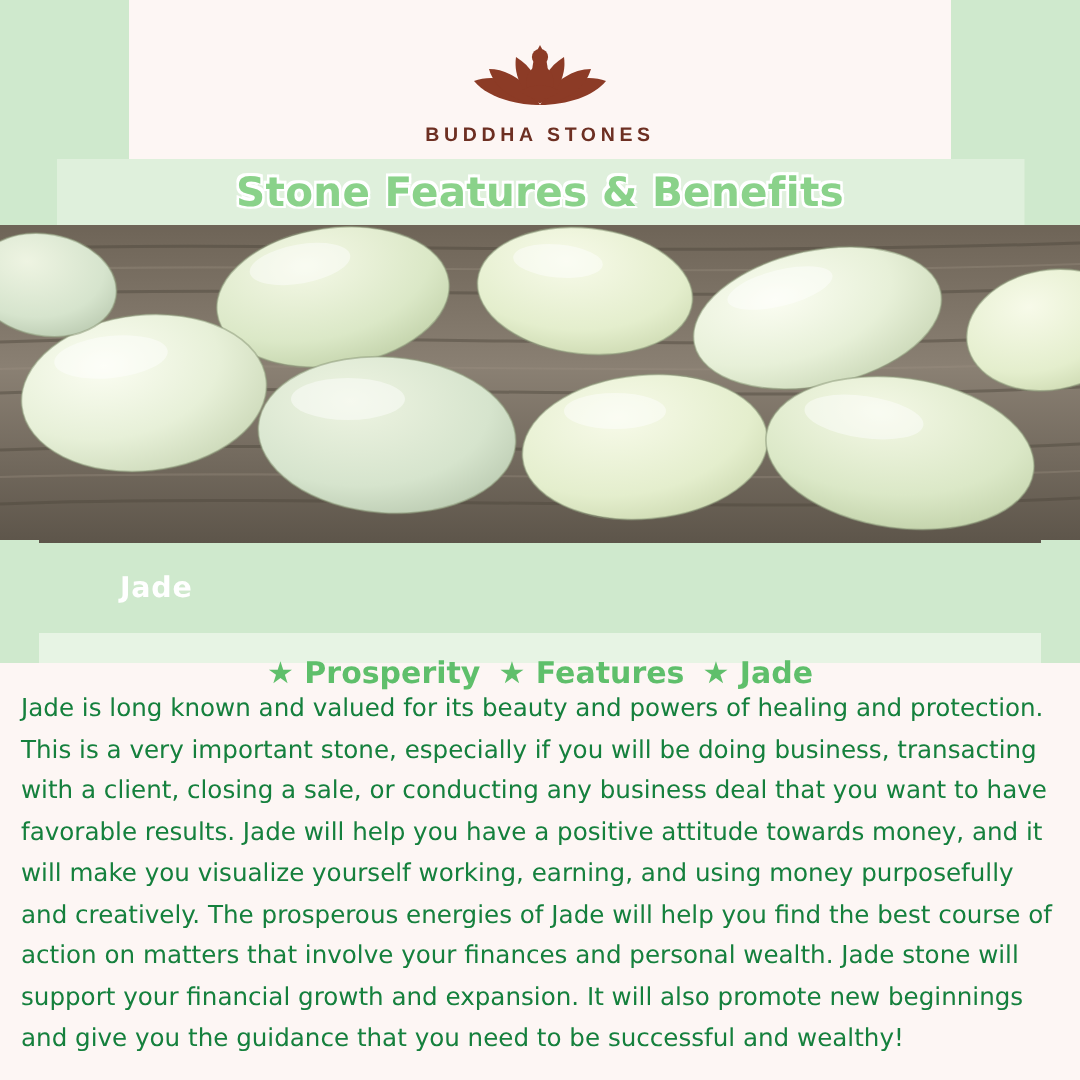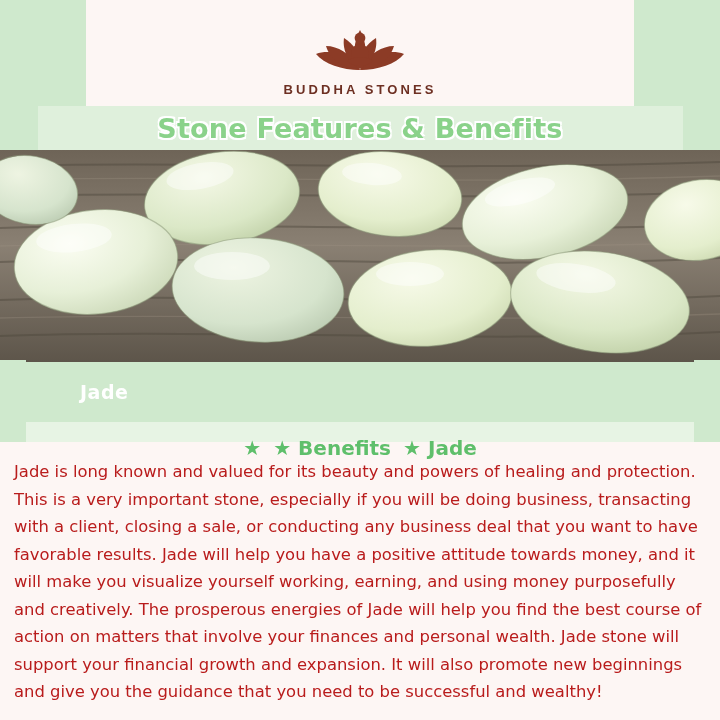--- a/index.html
+++ b/index.html
@@ -93,21 +93,21 @@
     font-weight:bold;font-size:20px;color:#5fbf6b;
   }
   .star{color:#5fbf6b;font-size:20px;line-height:1;}
 
   
   .body-copy{
     position:absolute;left:14px;top:458px;width:694px;
     font-family:"DejaVu Sans", sans-serif;
     font-size:16.4px;
     line-height:27.5px;
-    color:#b91c1c;
+    color:#15803d;
     text-align:left;
   }
 </style>
 </head>
 <body>
 
 <div class="page">
 
   <div class="corner corner-tl"></div>
   <div class="corner corner-tr"></div>
@@ -215,24 +215,25 @@
     <div class="inner">
       <div class="caption-text">Jade</div>
     </div>
   </div>
   <div class="corner corner-bl"></div>
   <div class="corner corner-br"></div>
 
   <div class="keywords">
     <div class="kw">
       <span class="star">★</span>
+      <span>Prosperity</span>
     </div>
     <div class="kw">
       <span class="star">★</span>
-      <span>Benefits</span>
+      <span>Features</span>
     </div>
     <div class="kw">
       <span class="star">★</span>
       <span>Jade</span>
     </div>
   </div>
 
   <div class="body-copy">Jade is long known and valued for its beauty and powers of healing and protection. This is a very important stone, especially if you will be doing business, transacting with a client, closing a sale, or conducting any business deal that you want to have favorable results. Jade will help you have a positive attitude towards money, and it will make you visualize yourself working, earning, and using money purposefully and creatively. The prosperous energies of Jade will help you find the best course of action on matters that involve your finances and personal wealth. Jade stone will support your financial growth and expansion. It will also promote new beginnings and give you the guidance that you need to be successful and wealthy!</div>
 
 </div>

